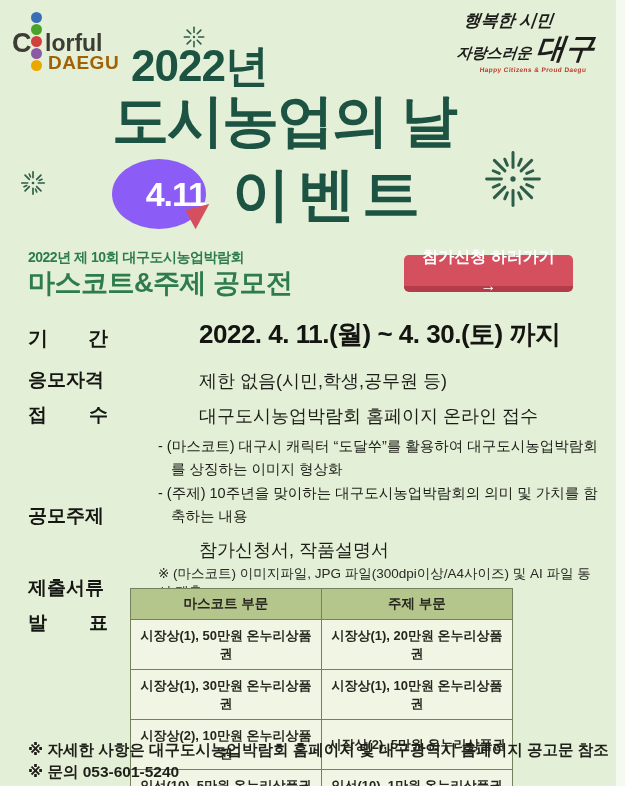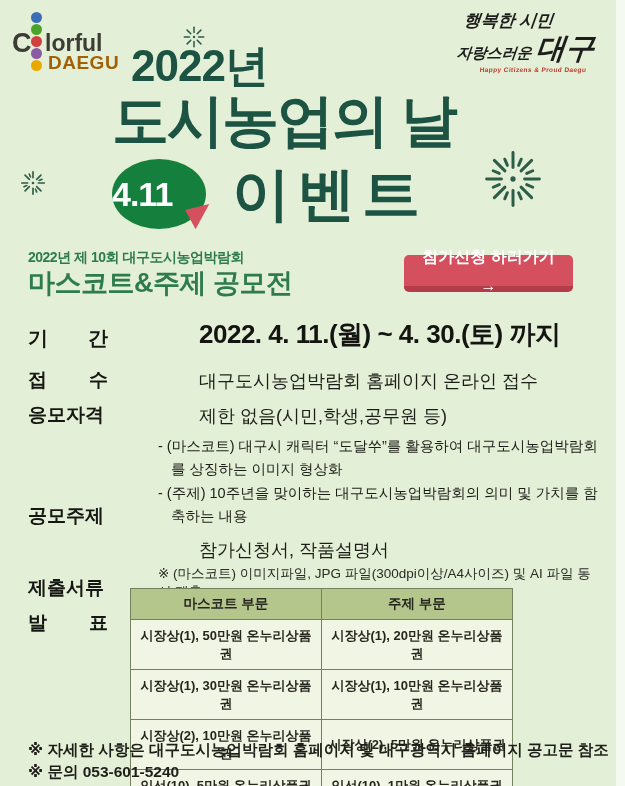--- a/index.html
+++ b/index.html
@@ -34,22 +34,22 @@
   .sparkle{position:absolute;}
   .sp-small{left:181px;top:24px;width:26px;height:26px;}
   .sp-left{left:18px;top:168px;width:30px;height:30px;}
   .sp-big{left:480px;top:146px;width:66px;height:66px;}
 
   
   .title{position:absolute;left:112px;top:44px;color:#1c5343;}
   .t1{font-size:44px;font-weight:700;line-height:1;letter-spacing:-1px;margin-left:19px;}
   .t2{font-size:57px;font-weight:800;line-height:1;letter-spacing:-2px;margin-top:4px;}
   .t3{display:flex;align-items:center;margin-top:10px;}
-  .bubble{position:relative;width:94px;height:70px;background:#15803d;border-radius:50%;
-          display:flex;align-items:center;justify-content:flex-start;}
+  .bubble{position:relative;width:94px;height:70px;background:#8b5cf6;border-radius:50%;
+          display:flex;align-items:center;justify-content:flex-end;}
   .bubble .num{color:#fff;font-size:34px;font-weight:800;letter-spacing:-1px;}
   .bubble::after{content:"";position:absolute;right:-7px;bottom:4px;width:0;height:0;
           border-left:24px solid #d5505e;border-top:6px solid transparent;border-bottom:16px solid transparent;
           transform:rotate(-28deg);}
   .t3 .t3text{font-size:58px;font-weight:800;letter-spacing:7px;line-height:1;margin-left:26px;}
 
   
   .contest{position:absolute;left:28px;top:249px;color:#2e7b4b;}
   .c1{font-size:14px;font-weight:800;letter-spacing:-.5px;line-height:1.2;}
   .c2{font-size:27px;font-weight:800;letter-spacing:-.5px;line-height:1.15;margin-top:2px;}
@@ -182,26 +182,26 @@
     <span>참가신청 하러가기</span>
     <span>→</span>
   </button>
 
   <div class="details">
     <div class="drow row-period">
       <div class="dlabel">기 간</div>
       <div class="dval">2022. 4. 11.(월) ~ 4. 30.(토) 까지</div>
     </div>
     <div class="drow row-small">
+      <div class="dlabel">응모자격</div>
+      <div class="dval">제한 없음(시민,학생,공무원 등)</div>
+    </div>
+    <div class="drow row-small">
       <div class="dlabel">접 수</div>
       <div class="dval">대구도시농업박람회 홈페이지 온라인 접수</div>
-    </div>
-    <div class="drow row-small">
-      <div class="dlabel">응모자격</div>
-      <div class="dval">제한 없음(시민,학생,공무원 등)</div>
     </div>
     <div class="drow row-topic">
       <div class="dlabel">공모주제</div>
       <div class="bullets">
         <div>- (마스코트) 대구시 캐릭터 “도달쑤”를 활용하여 대구도시농업박람회를 상징하는 이미지 형상화</div>
         <div>- (주제) 10주년을 맞이하는 대구도시농업박람회의 의미 및 가치를 함축하는 내용</div>
       </div>
     </div>
     <div class="drow row-docs">
       <div class="dlabel">제출서류</div>

